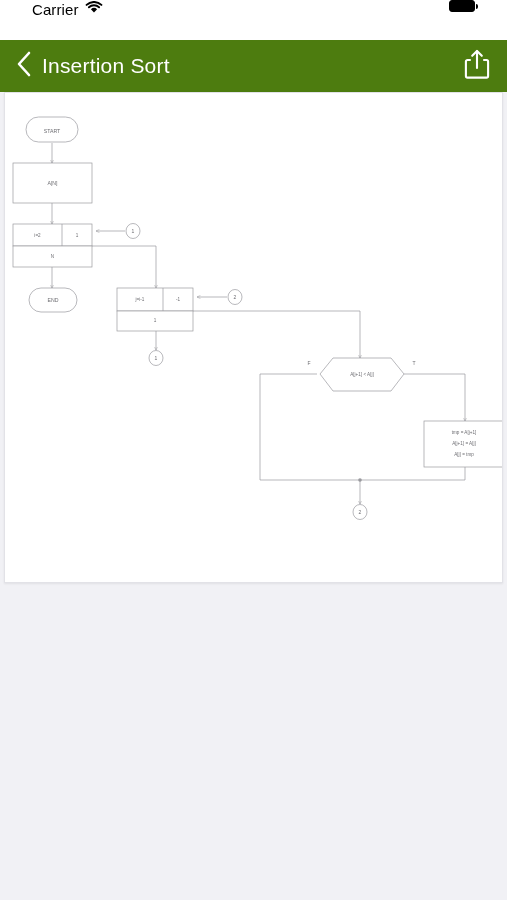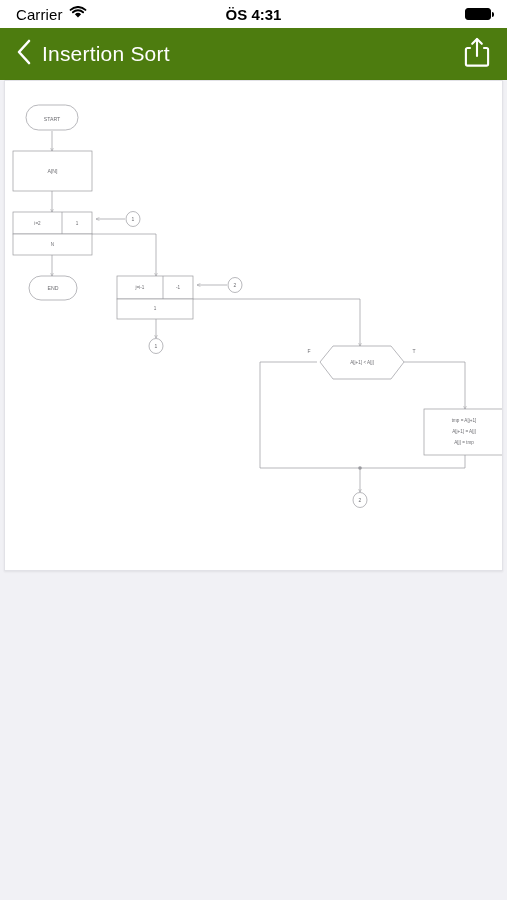--- a/index.html
+++ b/index.html
@@ -10,25 +10,25 @@
   body {
     width: 507px;
     height: 900px;
     overflow: hidden;
     font-family: "Liberation Sans", sans-serif;
     -webkit-font-smoothing: antialiased;
   }
 
   
   .status-bar {
-    height: 28px;
+    height: 40px;
     background: #ffffff;
     display: flex;
-    align-items: center;
-    padding: 0 16px;
+    align-items: flex-start;
+    padding: 0 32px;
     box-sizing: border-box;
     position: relative;
   }
   .status-left {
     display: flex;
     align-items: center;
     gap: 6px;
   }
   .carrier-label {
     font-size: 15px;
@@ -165,21 +165,20 @@
   <div class="status-left">
     <span class="carrier-label">Carrier</span>
     <span class="wifi-icon">
       <svg width="18" height="13" viewBox="0 0 18 13">
         <path d="M9 11.6 L5.9 8.2 a4.6 4.6 0 0 1 6.2 0 Z" fill="#000"></path>
         <path d="M3.9 6.3 a7.4 7.4 0 0 1 10.2 0" fill="none" stroke="#000" stroke-width="1.9" stroke-linecap="round"></path>
         <path d="M1.6 3.9 a10.7 10.7 0 0 1 14.8 0" fill="none" stroke="#000" stroke-width="1.9" stroke-linecap="round"></path>
       </svg>
     </span>
   </div>
-  <div class="status-center">ÖS 4:31</div>
   <div class="status-right">
     <span class="battery"></span>
   </div>
 </div>
 
 <div class="nav-bar">
   <div class="back-button">
     <span class="chevron-left">
       <svg width="16" height="26" viewBox="0 0 16 26">
         <path d="M13 2 L3 13 L13 24" fill="none" stroke="#ffffff" stroke-width="2.6" stroke-linecap="round" stroke-linejoin="round"></path>

